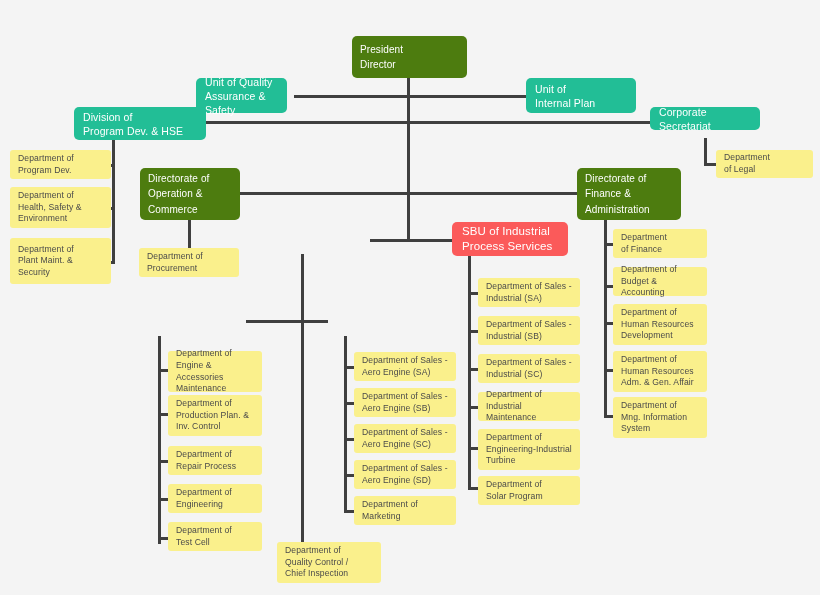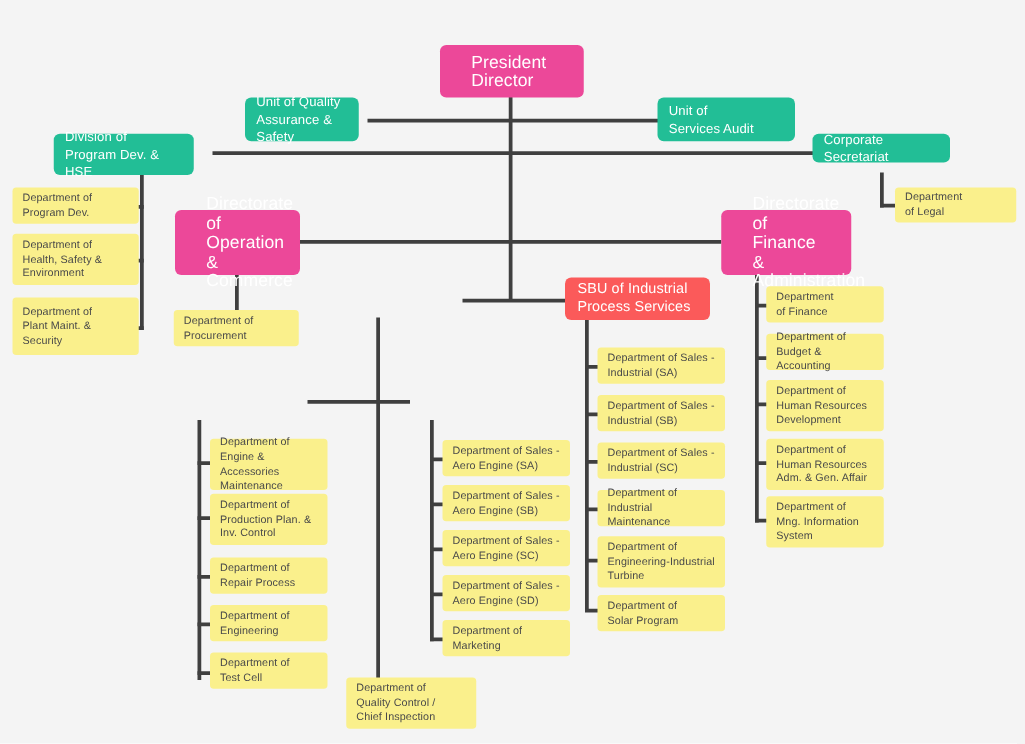--- a/index.html
+++ b/index.html
@@ -34,25 +34,25 @@
     align-items: center;
     letter-spacing: .1px;
   }
   .node .txt {
     display: block;
     width: 100%;
     white-space: pre-line;
   }
 
   .lvl-blue {
-    background: #ec4899;
+    background: #4d7c0f;
     color: #ffffff;
-    font-size: 14px;
+    font-size: 10px;
     line-height: 15.5px;
-    padding: 6px 25px;
+    padding: 6px 8px;
   }
   .lvl-green {
     background: #22be96;
     color: #ffffff;
     font-size: 10.5px;
     line-height: 14px;
     padding: 5px 9px;
   }
   .lvl-red {
     background: #fb5a5a;
@@ -133,24 +133,24 @@
 Director</span>
   </div>
 
   <div class="node lvl-green" style="left:196px; top:78px; width:91px; height:35px;">
     <span class="txt">Unit  of Quality
 Assurance &amp; Safety</span>
   </div>
 
   <div class="node lvl-green" style="left:526px; top:78px; width:110px; height:35px;">
     <span class="txt">Unit of
-Services Audit</span>
-  </div>
-
-  <div class="node lvl-green" style="left:43px; top:107px; width:112px; height:33px;">
+Internal Plan</span>
+  </div>
+
+  <div class="node lvl-green" style="left:74px; top:107px; width:132px; height:33px;">
     <span class="txt">Division of
 Program Dev. &amp; HSE</span>
   </div>
 
   <div class="node lvl-green" style="left:650px; top:107px; width:110px; height:23px;">
     <span class="txt">Corporate
 Secretariat</span>
   </div>
 
   <div class="node lvl-yellow" style="left:716px; top:150px; width:97px; height:28px;">

